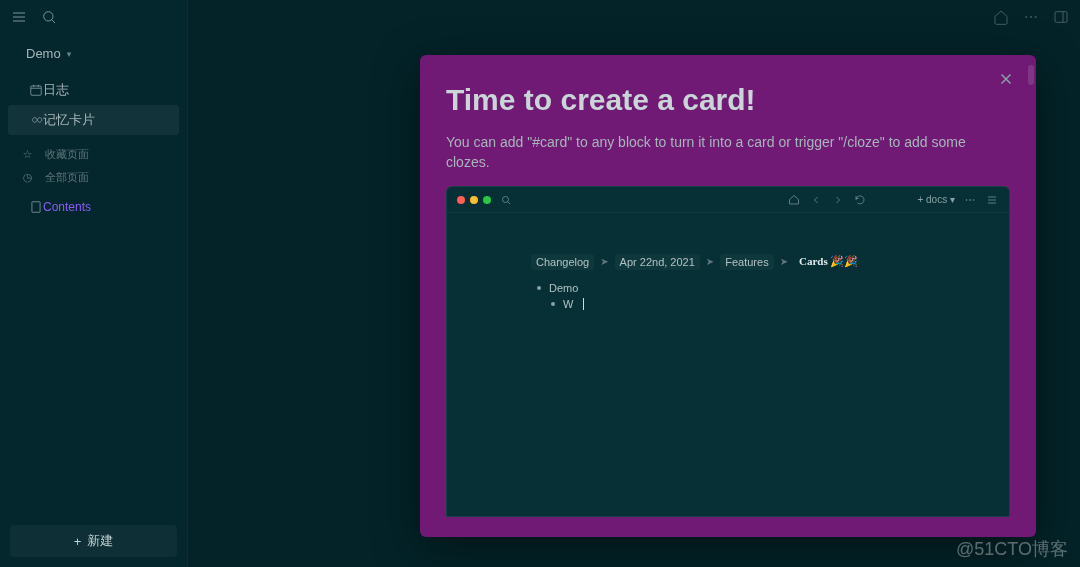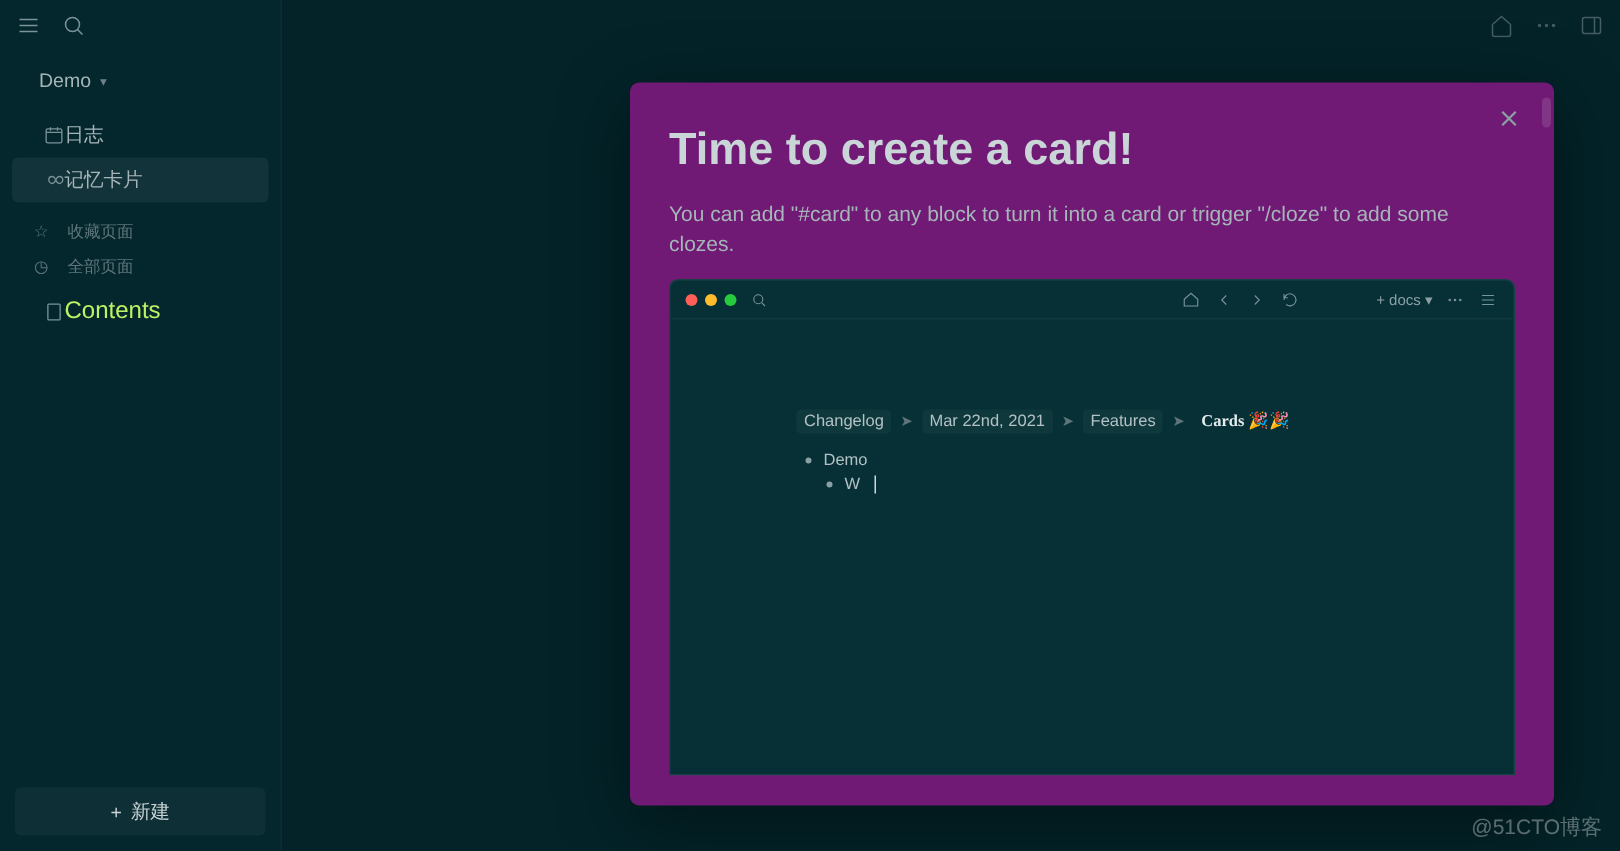--- a/index.html
+++ b/index.html
@@ -77,32 +77,32 @@
       border-bottom: 1px solid rgba(255,255,255,0.04);
     }
     .traffic { display: flex; gap: 5px; }
     .dot { width: 8px; height: 8px; border-radius: 50%; }
     .dot.r { background: #ff5f56; } .dot.y { background: #ffbd2e; } .dot.g { background: #27c93f; }
     .demo-topbar .spacer { flex: 1; }
     .demo-topbar .tb-icon { color: #7a9399; width: 14px; height: 14px; display: flex; align-items: center; justify-content: center; }
     .demo-topbar .tb-icon svg { width: 12px; height: 12px; stroke: currentColor; fill: none; stroke-width: 1.5; }
     .demo-topbar .tb-text { font-size: 10px; color: #8aa0a4; margin-left: 42px; }
     .demo-body { padding: 40px 84px 0; font-size: 11px; color: #b2c1c4; }
-    .breadcrumb { display: flex; align-items: center; gap: 6px; flex-wrap: wrap; margin-top: 19px; }
+    .breadcrumb { display: flex; align-items: center; gap: 6px; flex-wrap: wrap; }
     .bc-seg { background: rgba(255,255,255,0.04); padding: 2px 5px; border-radius: 3px; font-size: 11px; }
     .bc-seg.bold { color: #e3ebec; font-weight: 600; background: transparent; font-family: Liberation Serif, serif; }
     .bc-arrow { color: #5e767b; font-size: 10px; }
     .bullet-list { margin-top: 10px; padding-left: 6px; }
     .bullet-item { display: flex; align-items: center; gap: 8px; padding: 2px 0; font-size: 11px; }
     .bullet-dot { width: 4px; height: 4px; border-radius: 50%; background: #8aa0a4; }
     .bullet-sub { margin-left: 14px; display: flex; align-items: center; gap: 8px; }
     .cursor-caret { display: inline-block; width: 1px; height: 12px; background: #cfd9db; margin-left: 2px; vertical-align: middle; }
     .watermark {
       position: absolute; right: 12px; bottom: 6px;
-      font-size: 14px; color: rgba(255,255,255,0.35);
+      font-size: 18px; color: rgba(255,255,255,0.35);
       font-family: sans-serif;
       text-align: center;
     }
   </style>
 </head>
 <body>
 
 <div class="app">
   <div class="topbar-left">
     <div class="icon-btn">
@@ -170,21 +170,21 @@
     </div>
 
     <div class="nav-sub" style="margin-top:8px">
       <span class="ni-icon">☆</span>
       <span>收藏页面</span>
     </div>
     <div class="nav-sub">
       <span class="ni-icon">◷</span>
       <span>全部页面</span>
     </div>
-    <div class="nav-item" style="font-size:16px;color:#bef264;margin-top:4px">
+    <div class="nav-item" style="font-size:12px;color:#8b5cf6;margin-top:4px">
       <span class="ni-icon">
           <svg viewBox="0 0 24 24">
             <rect x="5" y="3" width="14" height="18" rx="1"></rect>
           </svg>
         </span>
       <span>Contents</span>
     </div>
 
     <div class="sidebar-spacer"></div>
     <div class="new-btn">
@@ -253,21 +253,21 @@
               <svg viewBox="0 0 24 24">
                 <path d="M4 6h16M4 12h16M4 18h16"></path>
               </svg>
             </div>
         </div>
 
         <div class="demo-body">
           <div class="breadcrumb">
             <span class="bc-seg">Changelog</span>
             <span class="bc-arrow">➤</span>
-            <span class="bc-seg">Mar 22nd, 2021</span>
+            <span class="bc-seg">Apr 22nd, 2021</span>
             <span class="bc-arrow">➤</span>
             <span class="bc-seg">Features</span>
             <span class="bc-arrow">➤</span>
             <span class="bc-seg bold">Cards 🎉🎉</span>
           </div>
           <div class="bullet-list">
             <div class="bullet-item">
               <span class="bullet-dot"></span>
               <span>Demo</span>
             </div>

